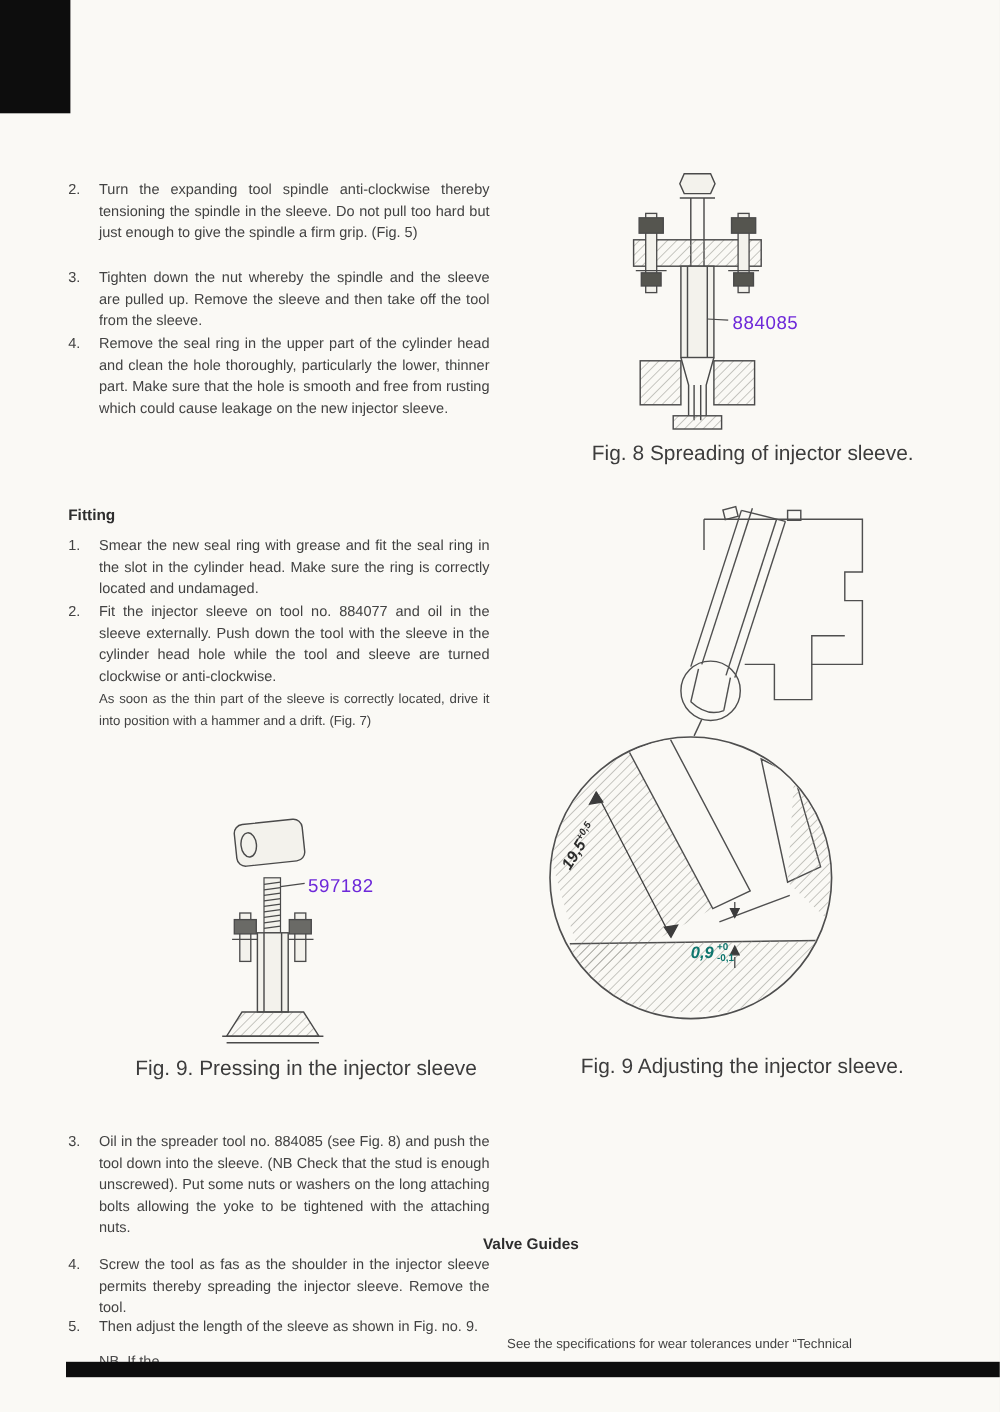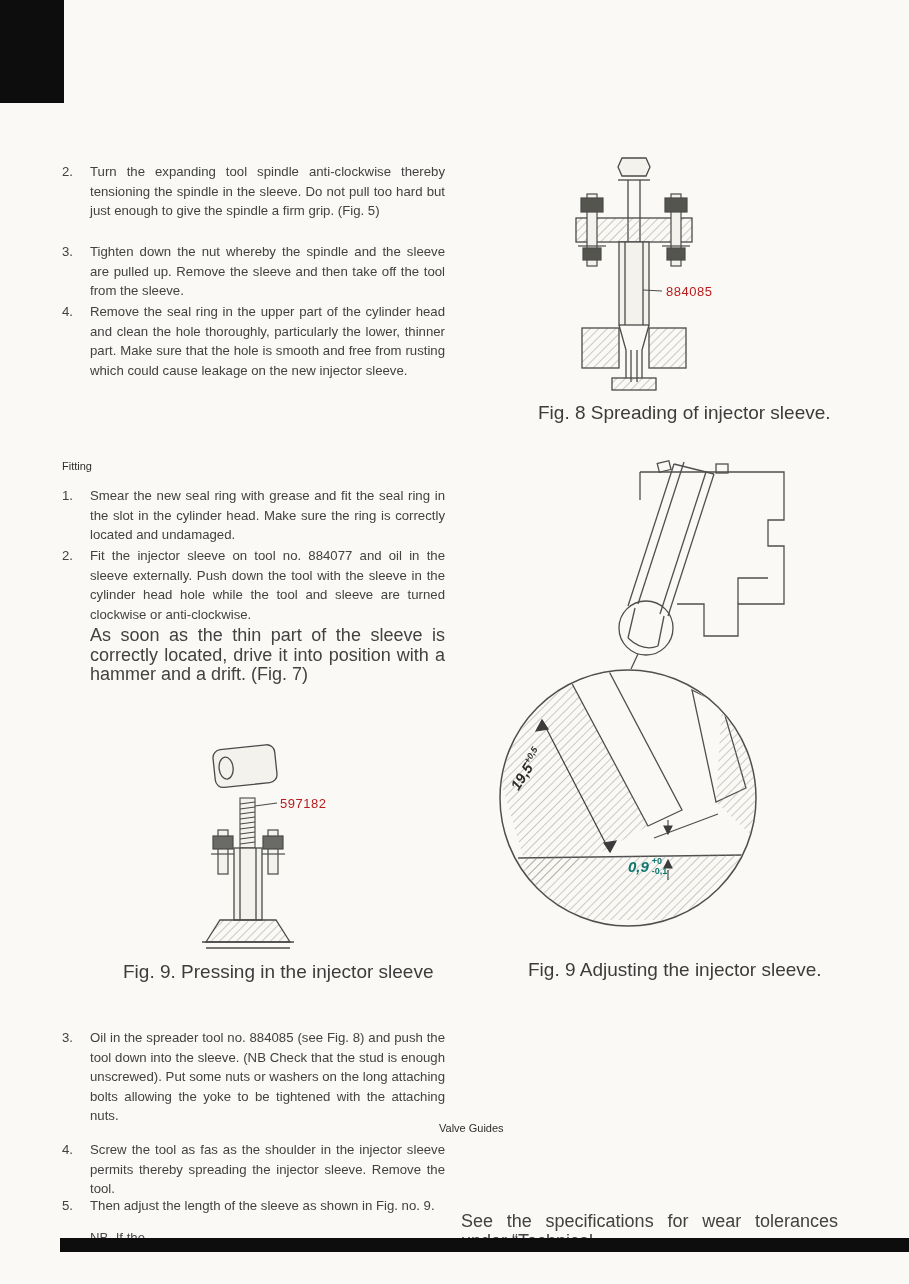--- a/index.html
+++ b/index.html
@@ -9,24 +9,24 @@
     font-family:"Liberation Sans", sans-serif;color:#424242;
   }
   .black-block{position:absolute;background:#0d0d0d;z-index:6;}
   .bb-top{left:0;top:0;width:64px;height:103px;}
   .bb-bottom{left:60px;top:1238px;right:0;height:14px;}
 
   .step{position:absolute;display:flex;font-size:13.2px;line-height:19.5px;}
   .step .num{flex:none;width:28px;}
   .step .txt{flex:1;text-align:justify;}
   .col-left{left:62px;width:383px;}
-  .para{position:absolute;font-size:18px;line-height:19.5px;text-align:justify;}
-  .heading{position:absolute;font-weight:normal;font-size:11px;color:#2e2e2e;}
+  .para{position:absolute;font-size:12px;line-height:19.5px;text-align:justify;}
+  .heading{position:absolute;font-weight:bold;font-size:14px;color:#2e2e2e;}
   .caption{position:absolute;font-size:19px;color:#3c3c3c;}
-  .part-label{position:absolute;font-size:13px;color:#b91c1c;letter-spacing:.5px;}
+  .part-label{position:absolute;font-size:17px;color:#6d28d9;letter-spacing:.5px;}
   .fig{position:absolute;}
   .clip-line{position:absolute;overflow:hidden;height:18px;color:#4a4a4a;font-size:13.2px;}
 
   .dim-rot{
     position:absolute;font-weight:bold;font-style:italic;font-size:14.5px;color:#2c2c2c;
     transform:rotate(-58deg);transform-origin:0 50%;white-space:nowrap;
   }
   .dim-rot sup{font-size:9px;}
   .dim-flat{position:absolute;display:flex;align-items:center;font-weight:bold;
     font-size:15px;color:#0f766e;font-style:italic;}

